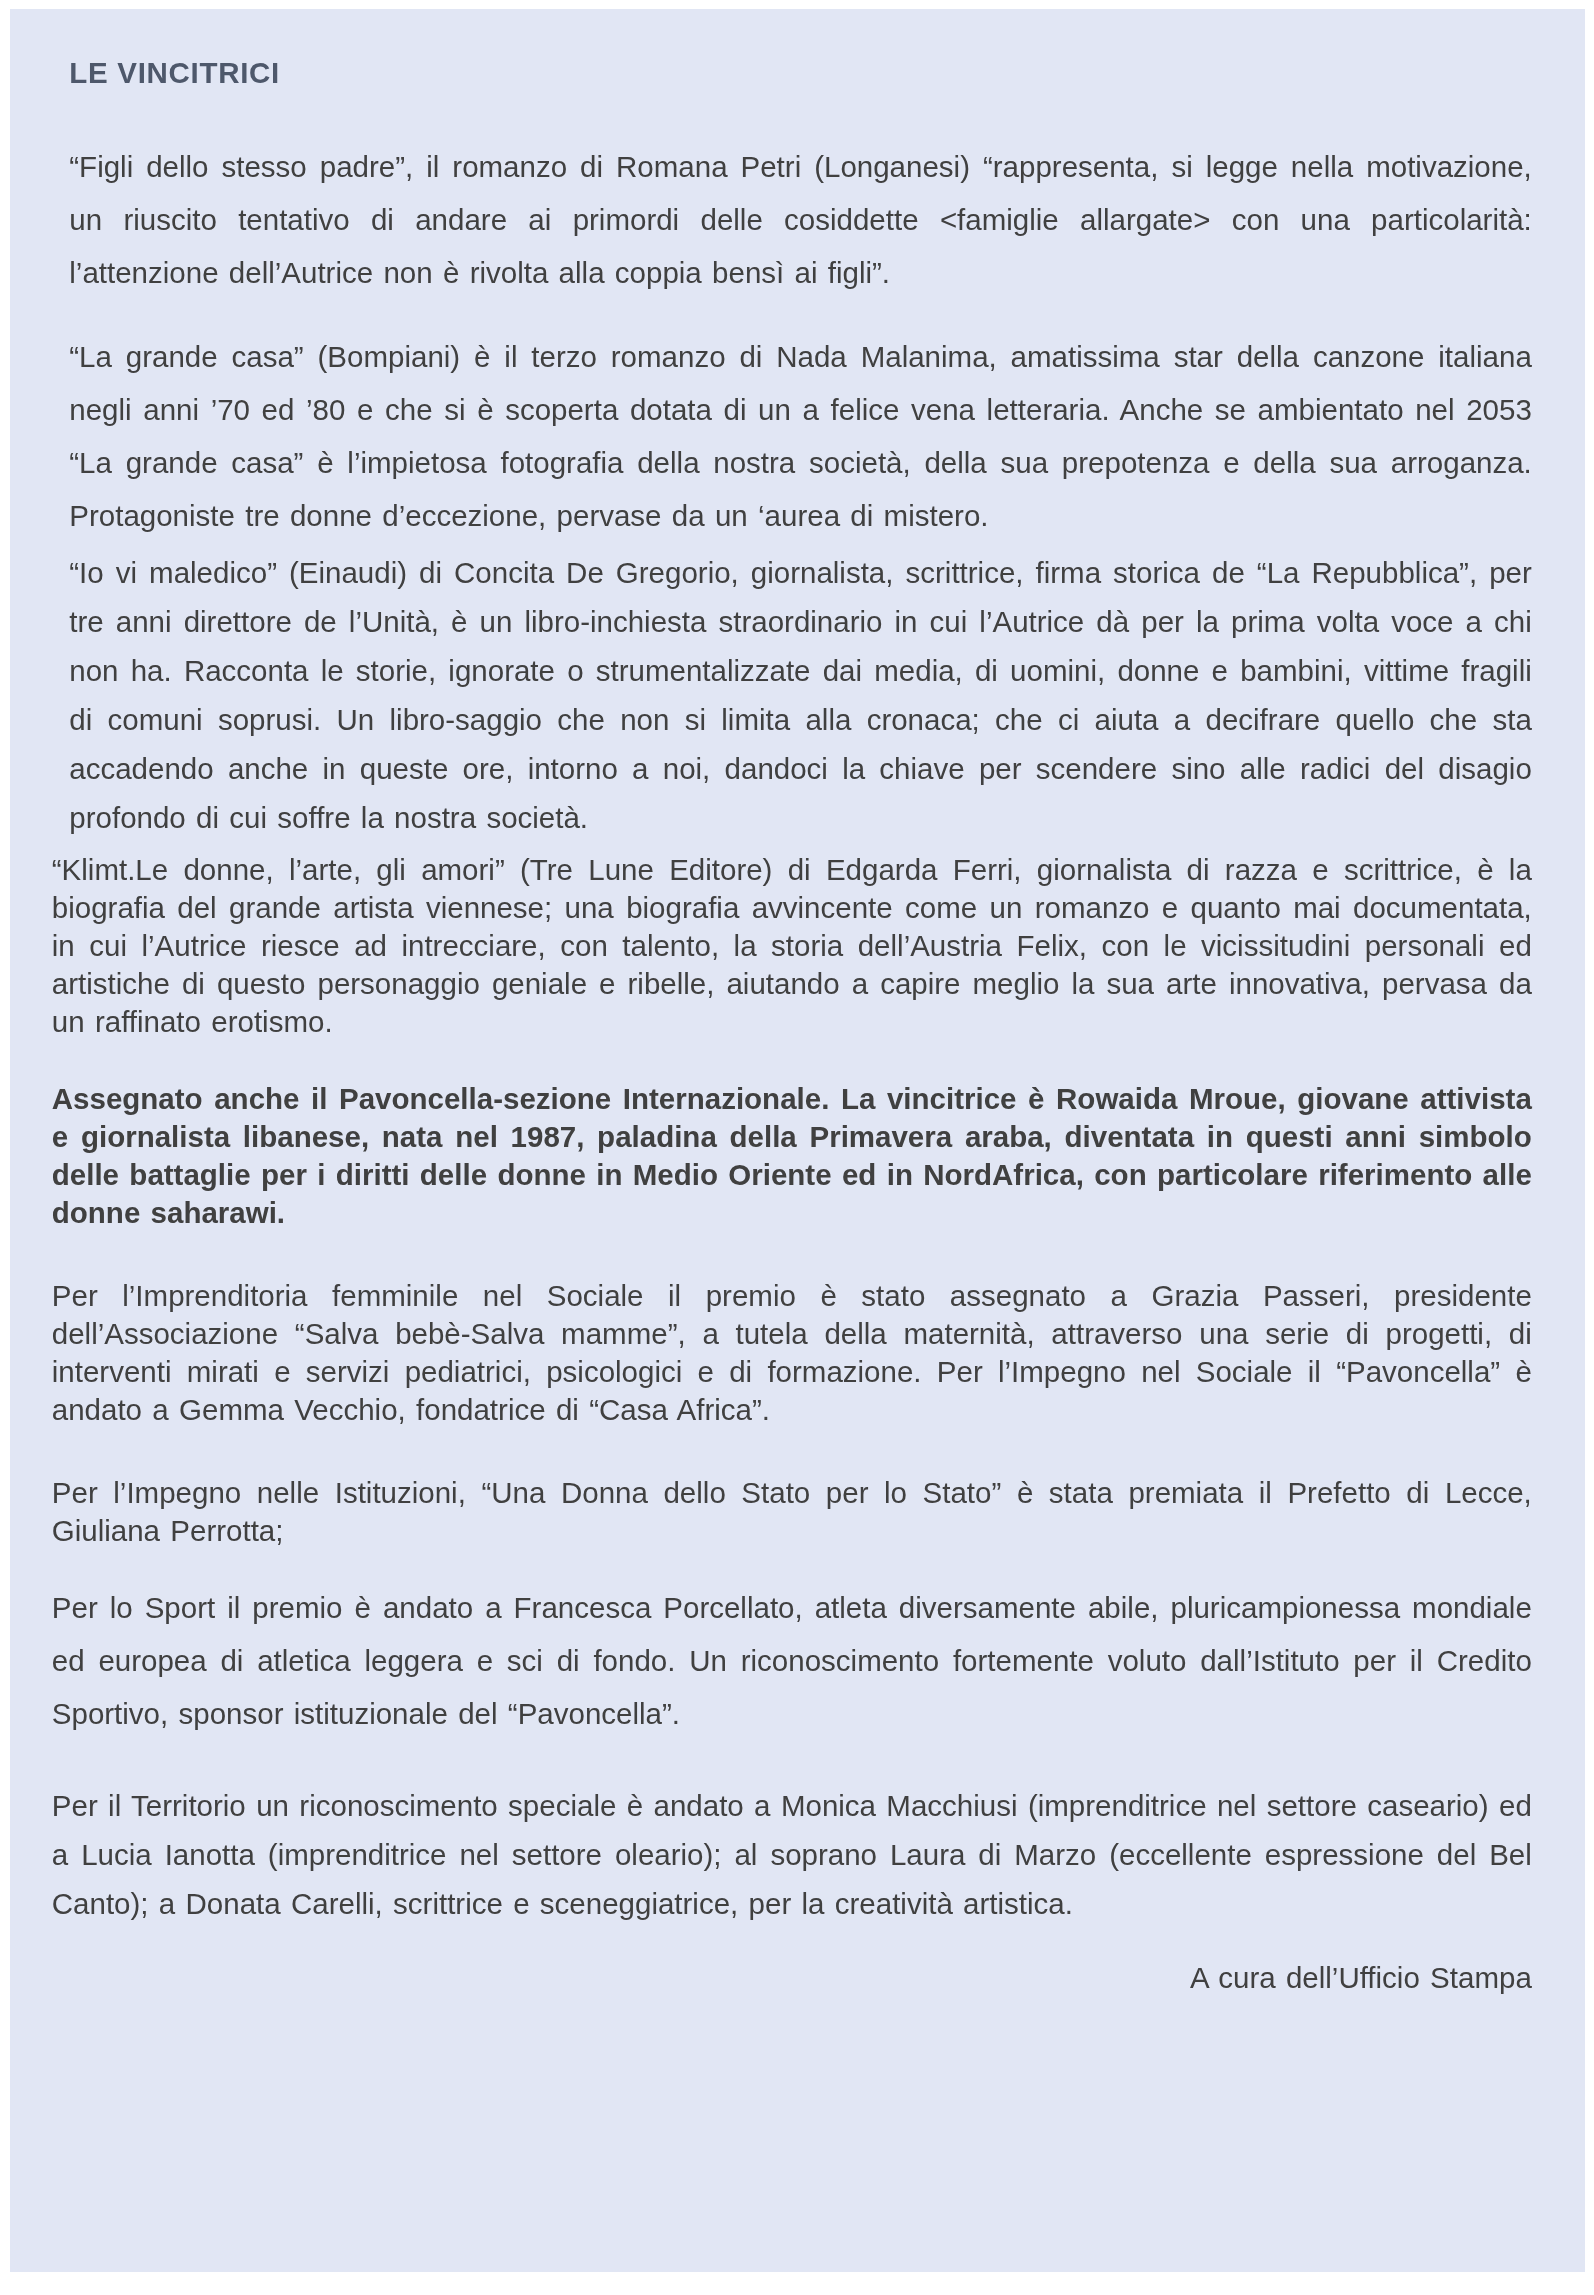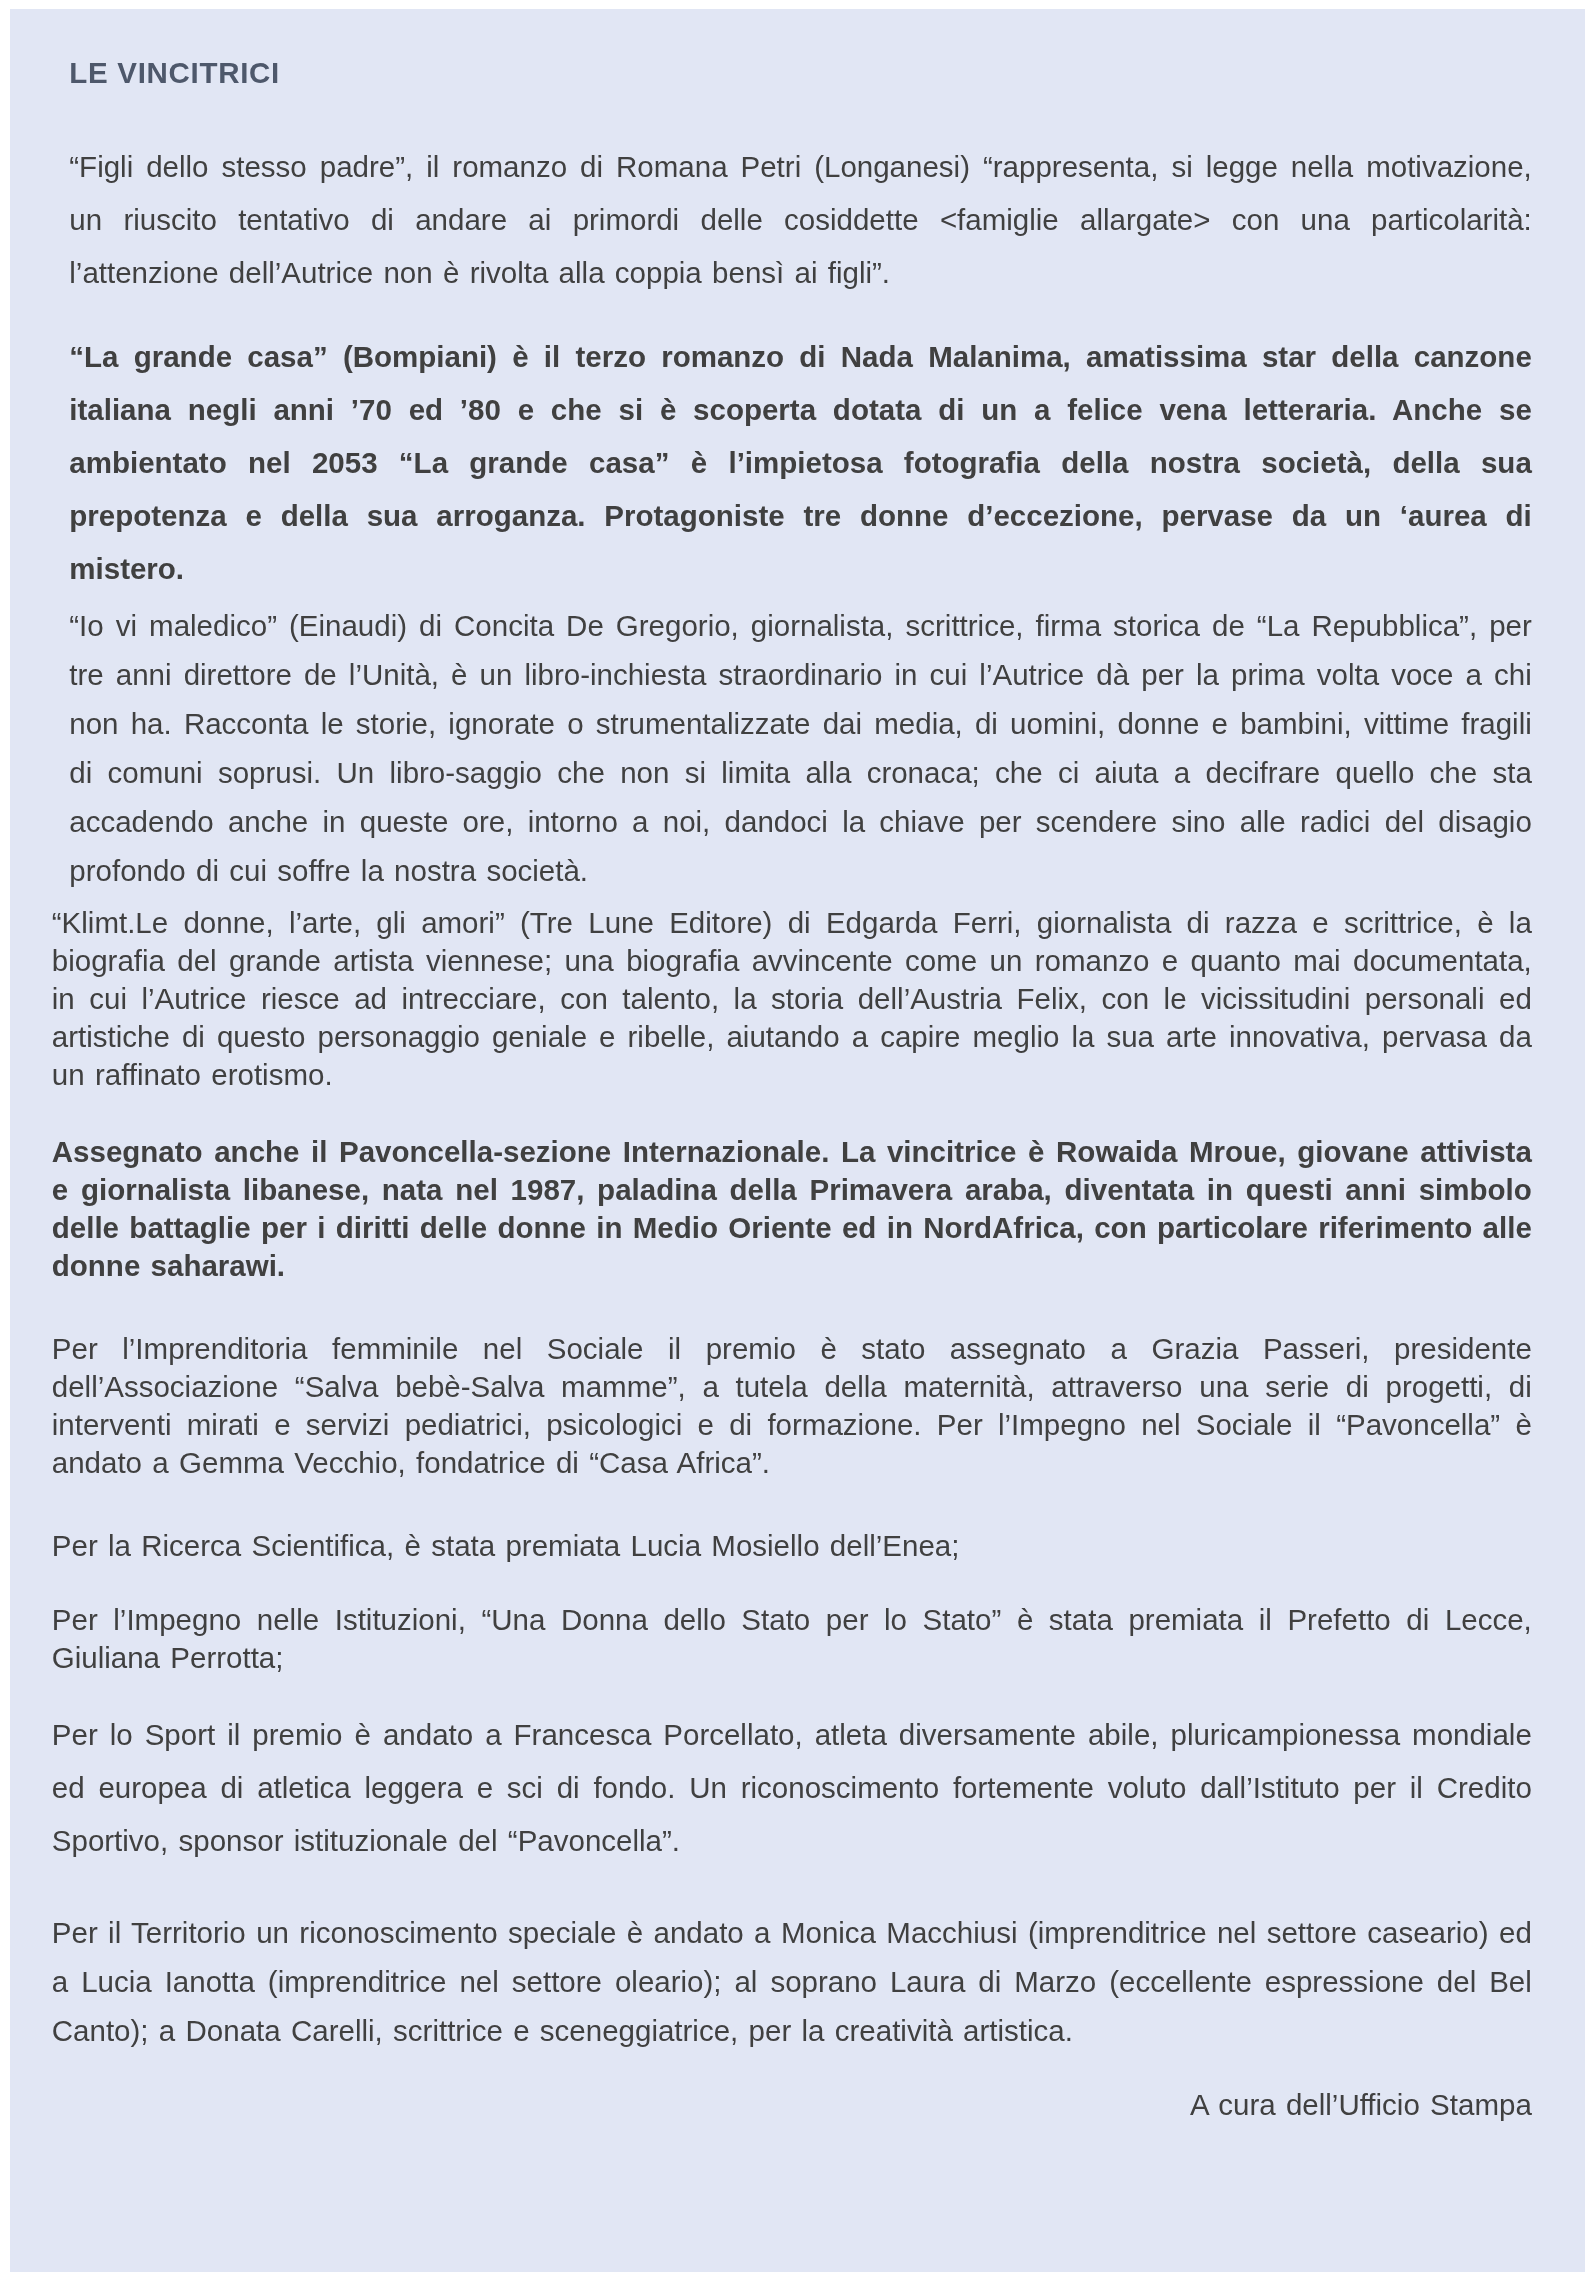--- a/index.html
+++ b/index.html
@@ -34,21 +34,21 @@
     word-spacing:2.1px;
   }
   p.ind{margin-left:17.5px;}
   
   .lh-wide   {line-height:53px;}
   .lh-p3     {line-height:49px;}
   .lh-narrow {line-height:38px;}
   .lh-med    {line-height:49px;}
   
   .m-p1 {margin-bottom:31px;}
-  .m-p2 {margin-bottom:5.6px;font-weight:bold;}
+  .m-p2 {margin-bottom:5.6px;}
   .m-p3 {margin-bottom:9.8px;}
   .m-p4 {margin-bottom:39px;}
   .m-p5 {margin-bottom:45px;font-weight:bold;}
   .m-p6 {margin-bottom:45px;}
   .m-p7 {margin-bottom:39px;}
   .m-p8 {margin-bottom:36px;}
   .m-p9 {margin-bottom:31px;}
   .m-p10{margin-bottom:41px;}
   .m-p11{margin-bottom:31px;}
   .footer-line{
@@ -70,21 +70,20 @@
 
     <p class="ind lh-p3 m-p3">“Io vi maledico” (Einaudi) di Concita De Gregorio, giornalista, scrittrice, firma storica de “La Repubblica”, per tre anni direttore de l’Unità, è un libro-inchiesta straordinario in cui l’Autrice dà per la prima volta voce a chi non ha. Racconta le storie, ignorate o strumentalizzate dai media, di uomini, donne e bambini, vittime fragili di comuni soprusi. Un libro-saggio che non si limita alla cronaca; che ci aiuta a decifrare quello che sta accadendo anche in queste ore, intorno a noi, dandoci la chiave per scendere sino alle radici del disagio profondo di cui soffre la nostra società.</p>
 
     <p class="lh-narrow m-p4">“Klimt.Le donne, l’arte, gli amori” (Tre Lune Editore) di Edgarda Ferri, giornalista di razza e scrittrice, è la biografia del grande artista viennese; una biografia avvincente come un romanzo e quanto mai documentata, in cui l’Autrice riesce ad intrecciare, con talento, la storia dell’Austria Felix, con le vicissitudini personali ed artistiche di questo personaggio geniale e ribelle, aiutando a capire meglio la sua arte innovativa, pervasa da un raffinato erotismo.</p>
 
     <p class="lh-narrow m-p5">Assegnato anche il Pavoncella-sezione Internazionale. La vincitrice è Rowaida Mroue, giovane attivista e giornalista libanese, nata nel 1987, paladina della Primavera araba, diventata in questi anni simbolo delle battaglie per i diritti delle donne in Medio Oriente ed in NordAfrica, con particolare riferimento alle donne saharawi.</p>
 
     <p class="lh-narrow m-p6">Per l’Imprenditoria femminile nel Sociale il premio è stato assegnato a Grazia Passeri, presidente dell’Associazione “Salva bebè-Salva mamme”, a tutela della maternità, attraverso una serie di progetti, di interventi mirati e servizi pediatrici, psicologici e di formazione. Per l’Impegno nel Sociale il “Pavoncella” è andato a Gemma Vecchio, fondatrice di “Casa Africa”.</p>
 
 
-    <p class="lh-narrow m-p8">Per la Ricerca Scientifica, è stata premiata Lucia Mosiello dell’Enea;</p>
 
     <p class="lh-narrow m-p9">Per l’Impegno nelle Istituzioni, “Una Donna dello Stato per lo Stato” è stata premiata il Prefetto di Lecce, Giuliana Perrotta;</p>
 
     <p class="lh-wide m-p10">Per lo Sport il premio è andato a Francesca Porcellato, atleta diversamente abile, pluricampionessa mondiale ed europea di atletica leggera e sci di fondo. Un riconoscimento fortemente voluto dall’Istituto per il Credito Sportivo, sponsor istituzionale del “Pavoncella”.</p>
 
     <p class="lh-med m-p11">Per il Territorio un riconoscimento speciale è andato a Monica Macchiusi (imprenditrice nel settore caseario) ed a Lucia Ianotta (imprenditrice nel settore oleario); al soprano Laura di Marzo (eccellente espressione del Bel Canto); a Donata Carelli, scrittrice e sceneggiatrice, per la creatività artistica.</p>
 
     <p class="footer-line">A cura dell’Ufficio Stampa</p>
 
   </div>

